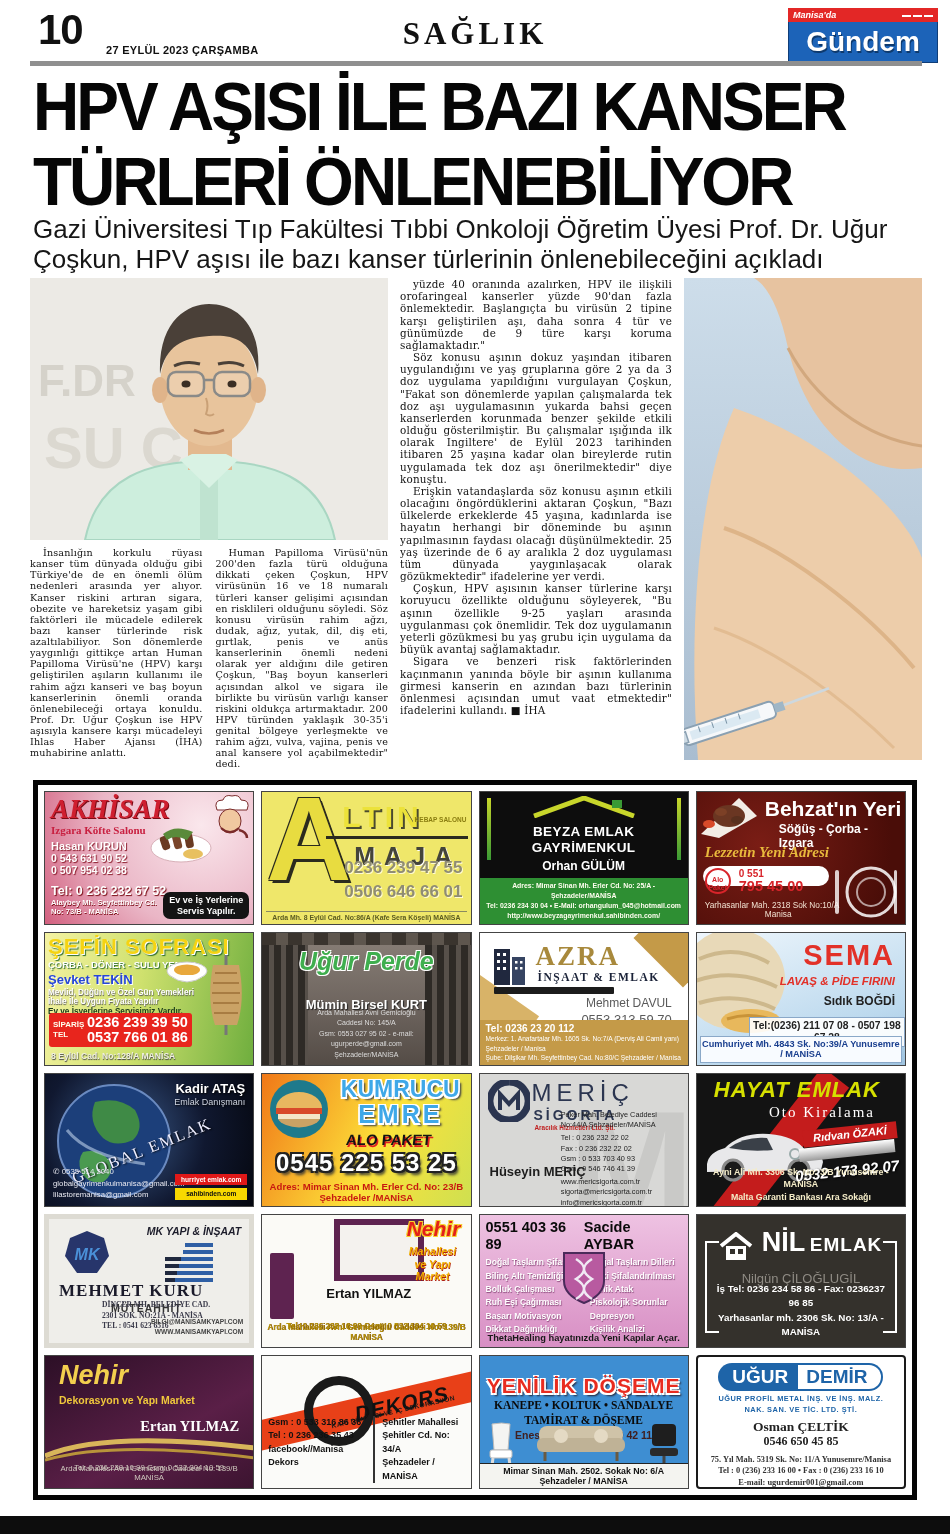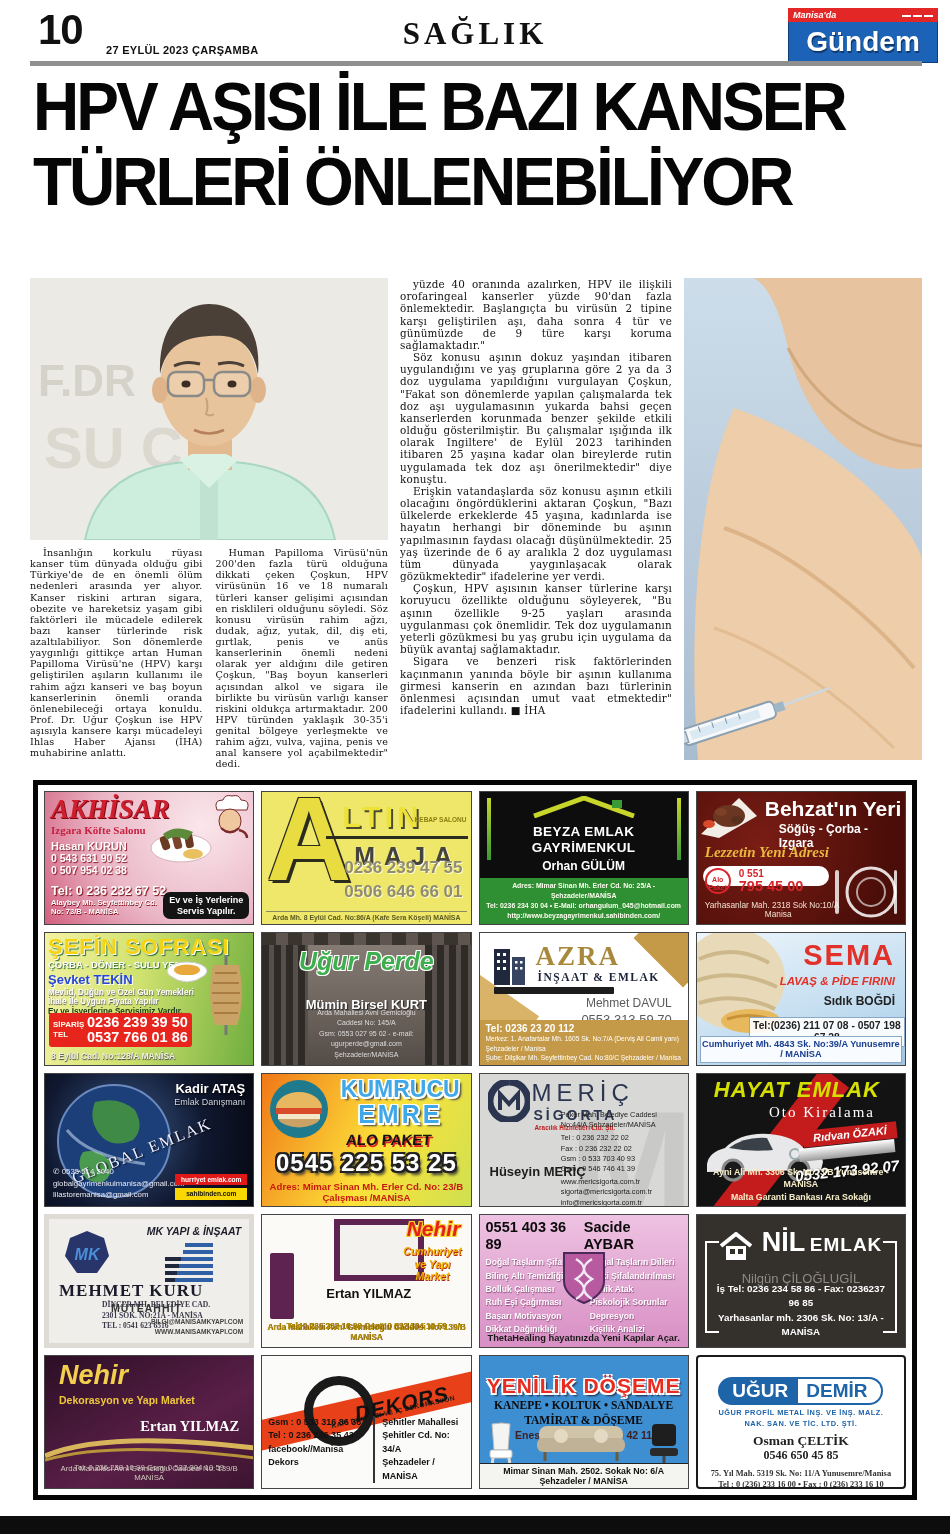--- a/index.html
+++ b/index.html
@@ -236,21 +236,21 @@
   
   .ad-yenilik{background:#3e8ed2;text-align:center;}
   .yn-title{margin-top:18px;font-size:21px;font-weight:bold;color:#e82c20;letter-spacing:1px;
         text-shadow:-1.5px -1.5px 0 #fff,1.5px -1.5px 0 #fff,-1.5px 1.5px 0 #fff,1.5px 1.5px 0 #fff,2.5px 2.5px 2px #223;}
   .yn-l{font-family:"Liberation Serif",serif;font-weight:bold;font-size:11.5px;color:#0a0a0a;line-height:1.25;}
   .yn-person{margin-top:2px;font-size:10.5px;font-weight:bold;color:#402020;}
   .yn-band{position:absolute;left:0;right:0;bottom:0;background:#f4f4f0;border-top:1px solid #222;
         font-size:8.8px;font-weight:bold;color:#111;padding:2px 0;}
   .yn-chairs{position:absolute;left:0;right:0;bottom:14px;display:flex;justify-content:space-between;padding:0 4px;}
   
-  .ad-ugurdemir{background:#fff;border:2px solid #1a1a1a;border-radius:4px;text-align:center;padding-top:20px;}
+  .ad-ugurdemir{background:#fff;border:2px solid #1a1a1a;border-radius:4px;text-align:center;padding-top:6px;}
   .ud-logo{display:inline-flex;align-items:stretch;}
   .ud-t1{background:#1e64a8;color:#fff;font-weight:bold;font-size:19px;padding:3px 10px 3px 14px;
         border-radius:14px 0 0 14px;}
   .ud-t2{color:#1e64a8;border:2px solid #1e64a8;border-left:none;font-weight:bold;font-size:19px;
         padding:1px 14px 1px 8px;border-radius:0 14px 14px 0;}
   .ud-sub{font-size:7.4px;font-weight:bold;color:#1e64a8;letter-spacing:.5px;line-height:1.45;margin-top:3px;}
   .ud-person{font-family:"Liberation Serif",serif;font-weight:bold;font-size:13.5px;color:#222;margin-top:4px;}
   .ud-tel{font-family:"Liberation Serif",serif;font-weight:bold;font-size:12px;color:#222;}
   .ud-lines{font-family:"Liberation Serif",serif;font-weight:bold;font-size:8.4px;color:#333;line-height:1.4;margin-top:5px;}
 </style>
@@ -268,20 +268,21 @@
       <span class="logo-mini"><i></i><i></i><i></i></span>
     </div>
     <div class="logo-main">Gündem</div>
   </div>
   <div class="header-rule"></div>
 
   <div class="headline">
     <div>HPV AŞISI İLE BAZI KANSER</div>
     <div>TÜRLERİ ÖNLENEBİLİYOR</div>
   </div>
+  <div class="subheadline">Gazi Üniversitesi Tıp Fakültesi Tıbbi Onkoloji Öğretim Üyesi Prof. Dr. Uğur Çoşkun, HPV aşısı ile bazı kanser türlerinin önlenebileceğini açıkladı</div>
 
   <div class="article">
     <div class="art-left">
       <svg class="left-photo" viewBox="0 0 358 262" xmlns="http://www.w3.org/2000/svg">
         <rect width="358" height="262" fill="#eceae5"></rect>
         <text x="8" y="118" font-size="44" font-weight="bold" fill="#d5d2ca" font-family="Liberation Sans,sans-serif">F.DR</text>
         <text x="14" y="190" font-size="58" font-weight="bold" fill="#dbd8d0" font-family="Liberation Sans,sans-serif">SU   C</text>
         <path d="M55,262 C68,198 120,183 179,183 C240,183 292,198 305,262 Z" fill="#cdeedd" stroke="#a9d6c2" stroke-width="2"></path>
         <rect x="170" y="185" width="18" height="77" fill="#bfe3d0"></rect>
         <path d="M158,150 h44 v42 h-44 z" fill="#e3b98f"></path>
@@ -556,21 +557,21 @@
         <rect x="8" y="30" width="46" height="6" fill="#d84a2a"></rect>
         <rect x="10" y="36" width="42" height="5" fill="#f4e6c8"></rect>
         <path d="M10,41 a22,12 0 0 0 42,0 Z" fill="#caa265"></path>
       </svg>
       <div class="km-t km-t1">KUMRUCU</div>
       <div class="km-t km-t2">EMRE</div>
       <div class="km-alo">ALO PAKET</div>
       <div class="km-tel">0545 225 53 25</div>
       <div class="km-addr">
         <div>Adres: Mimar Sinan Mh. Erler Cd. No: 23/B</div>
-        <div>Çalışması /MANİSA</div>
+        <div>Şehzadeler /MANİSA</div>
       </div>
     </div>
 
     <div class="ad ad-meric">
       <div class="mc-water">M</div>
       <svg style="position:absolute;left:8px;top:6px" width="42" height="42" viewBox="0 0 42 42">
         <path d="M21,2 a19,19 0 1 0 0.1,0" fill="none" stroke="#2b3550" stroke-width="7"></path>
         <path d="M12,30 L12,14 L21,24 L30,14 L30,30" fill="none" stroke="#2b3550" stroke-width="4"></path>
       </svg>
       <div class="mc-title">MERİÇ</div>
@@ -648,21 +649,21 @@
       <div class="mk-br">
         <div>BILGI@MANISAMKYAPI.COM</div>
         <div>WWW.MANISAMKYAPI.COM</div>
       </div>
     </div>
 
     <div class="ad ad-nehir1">
       <div class="n1-mirror"></div>
       <div class="n1-cab"></div>
       <div class="n1-title">Nehir</div>
-      <div class="n1-sub" style="top:30px">Cumhuriyet</div>
+      <div class="n1-sub" style="top:30px">Mahallesi</div>
       <div class="n1-sub" style="top:43px">ve Yapı Market</div>
       <div class="n1-person">Ertan YILMAZ</div>
       <div class="n1-l" style="bottom:16px">Tel: 0 236 238 16 99  Gsm: 0 532 304 10 59</div>
       <div class="n1-l" style="bottom:5px">Arda Mahallesi Avni Gemicioğlu Caddesi No: 139/B  MANİSA</div>
     </div>
 
     <div class="ad ad-aybar">
       <div class="ay-top">
         <span>0551 403 36 89</span>
         <span>Sacide AYBAR</span>

